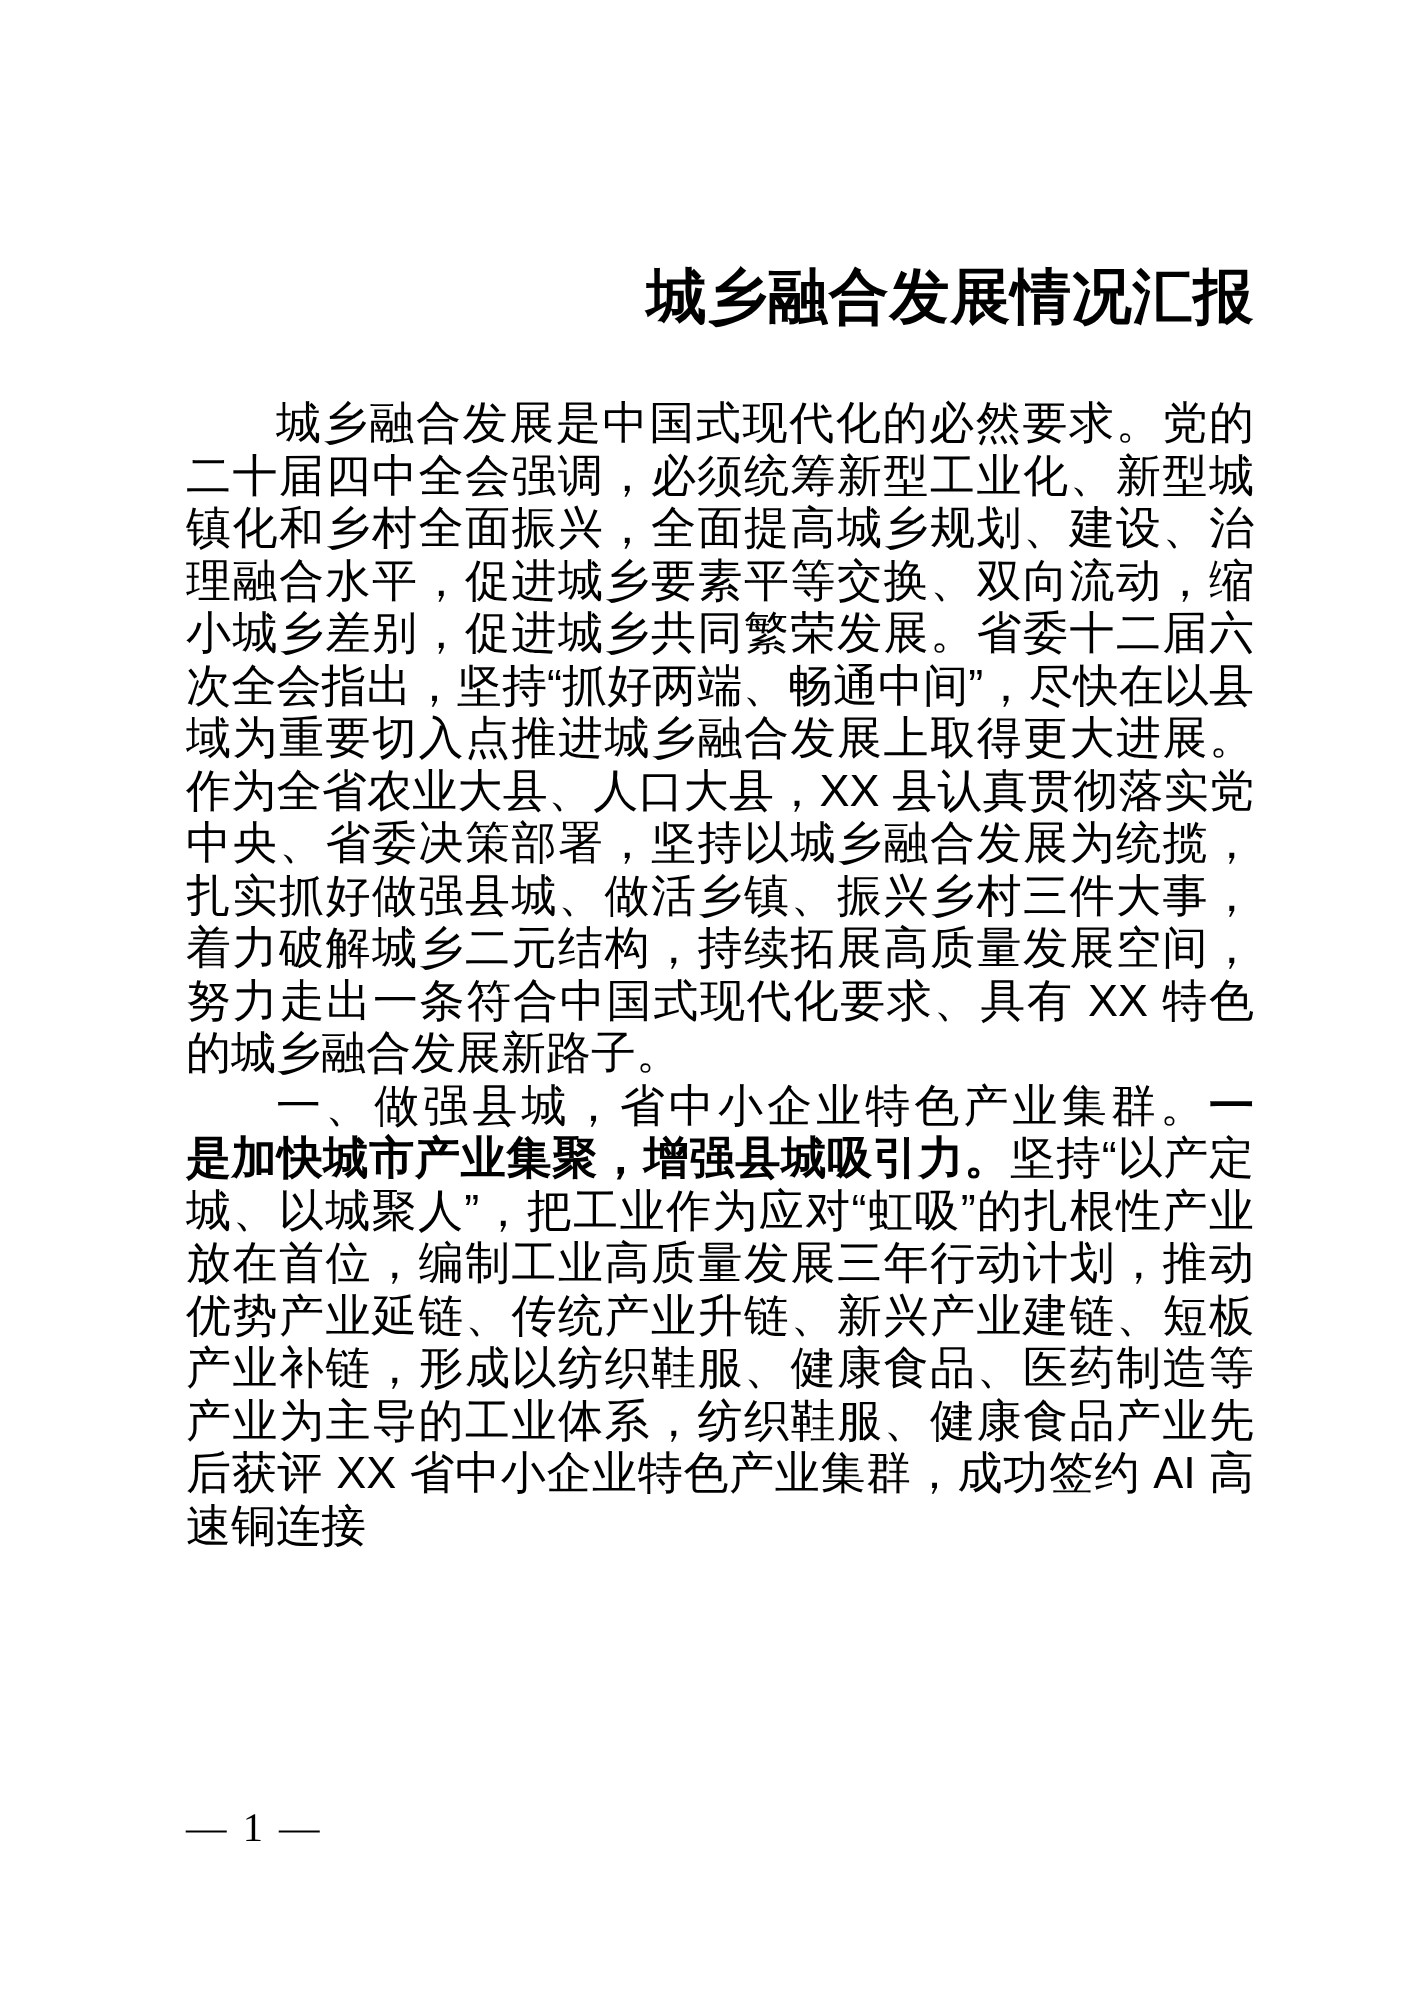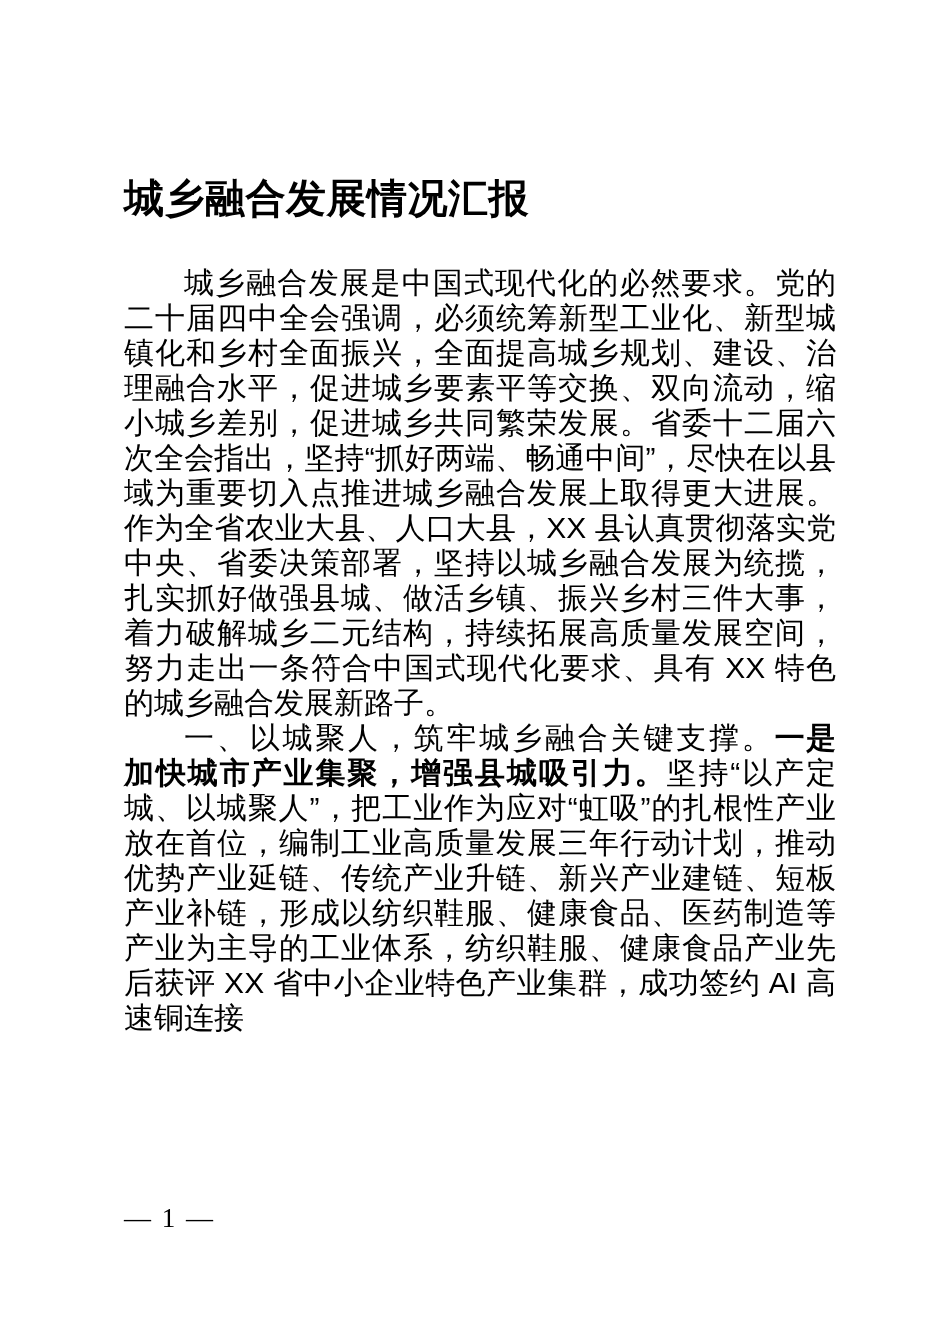--- a/index.html
+++ b/index.html
@@ -31,21 +31,21 @@
   }
 
   
   .doc-title {
     margin: 0;
     padding: 0;
     position: absolute;
     left: 0;
     top: 172px;
     width: 712px;
-    text-align: left;
+    text-align: right;
     font-family: "Liberation Sans", "DejaVu Sans", sans-serif;
     font-size: 40px;
     font-weight: 700;
     line-height: 52px;
     color: #000000;
     letter-spacing: 0.5px;
     white-space: nowrap;
   }
 
   
@@ -107,21 +107,21 @@
 
     <h1 class="doc-title">城乡融合发展情况汇报</h1>
 
     <div class="body-block">
 
       <p class="para">
         <span class="run-regular">城乡融合发展是中国式现代化的必然要求。党的二十届四中全会强调，必须统筹新型工业化、新型城镇化和乡村全面振兴，全面提高城乡规划、建设、治理融合水平，促进城乡要素平等交换、双向流动，缩小城乡差别，促进城乡共同繁荣发展。省委十二届六次全会指出，坚持“抓好两端、畅通中间”，尽快在以县域为重要切入点推进城乡融合发展上取得更大进展。作为全省农业大县、人口大县，XX 县认真贯彻落实党中央、省委决策部署，坚持以城乡融合发展为统揽，扎实抓好做强县城、做活乡镇、振兴乡村三件大事，着力破解城乡二元结构，持续拓展高质量发展空间，努力走出一条符合中国式现代化要求、具有 XX 特色的城乡融合发展新路子。</span>
       </p>
 
       <p class="para">
-        <span class="kai">一、以城聚人，筑牢城乡融合关键支撑。</span><span class="bold-run">一是加快城市产业集聚，增强县城吸引力。</span><span class="run-regular">坚持“以产定城、以城聚人”，把工业作为应对“虹吸”的扎根性产业放在首位，编制工业高质量发展三年行动计划，推动优势产业延链、传统产业升链、新兴产业建链、短板产业补链，形成以纺织鞋服、健康食品、医药制造等产业为主导的工业体系，纺织鞋服、健康食品产业先后获评 XX 省中小企业特色产业集群，成功签约 AI 高速铜连接</span>
+        <span class="kai">一、做强县城，省中小企业特色产业集群。</span><span class="bold-run">一是加快城市产业集聚，增强县城吸引力。</span><span class="run-regular">坚持“以产定城、以城聚人”，把工业作为应对“虹吸”的扎根性产业放在首位，编制工业高质量发展三年行动计划，推动优势产业延链、传统产业升链、新兴产业建链、短板产业补链，形成以纺织鞋服、健康食品、医药制造等产业为主导的工业体系，纺织鞋服、健康食品产业先后获评 XX 省中小企业特色产业集群，成功签约 AI 高速铜连接</span>
       </p>
 
     </div>
   </div>
 
   <div class="page-footer">— 1 —</div>
 
 </div>
 
 </body></html>

